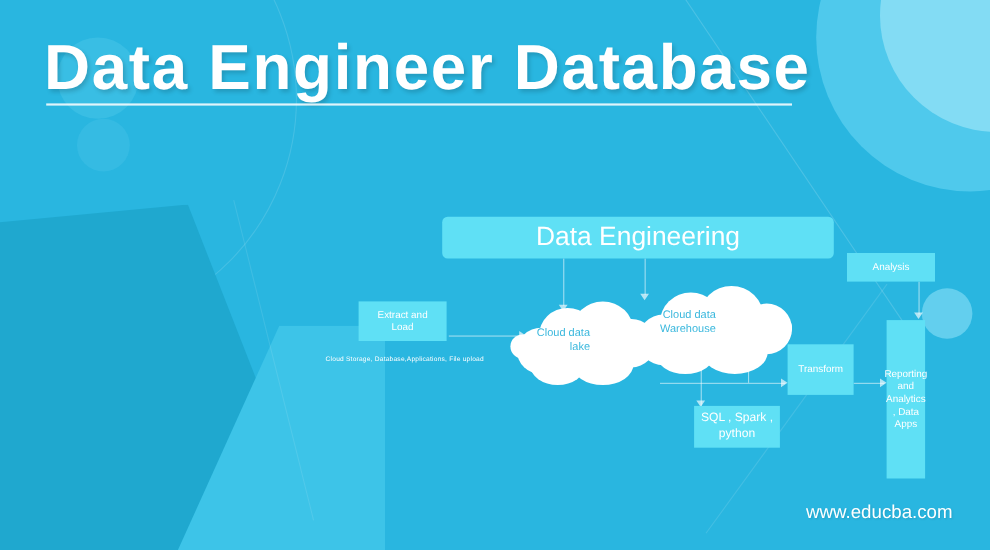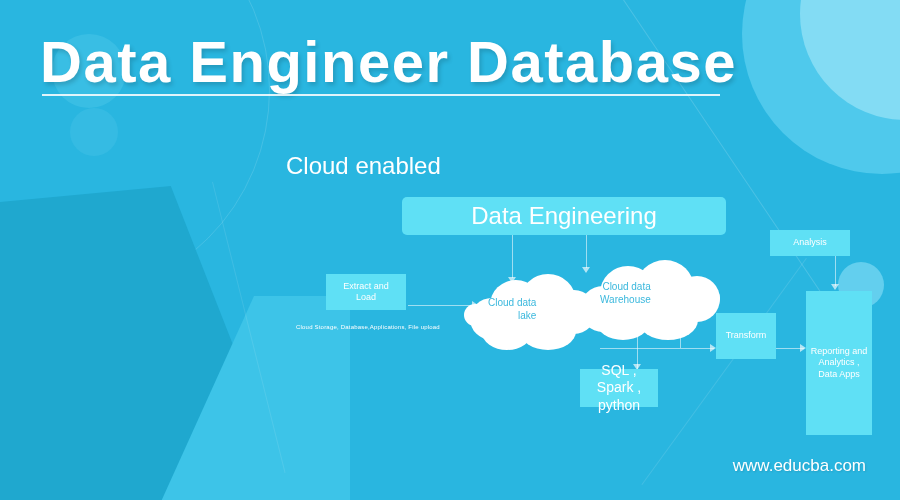--- a/index.html
+++ b/index.html
@@ -97,42 +97,42 @@
   .node {
     position:absolute;
     background:#5fe0f5;
     color:#ffffff;
     display:flex; align-items:center; justify-content:center;
     text-align:center;
     line-height:1.25;
     z-index:5;
   }
   #node-data-engineering {
-    left:402px; top:197px; width:324px; height:38px;
+    left:402px; top:197px; width:356px; height:38px;
     border-radius:5px; font-size:24px;text-align:right;
   }
   #node-extract-load {
     left:326px; top:274px; width:80px; height:36px;
     font-size:9px; padding:0 4px;
   }
   #node-analysis {
     left:770px; top:230px; width:80px; height:26px;
     font-size:9px;
   }
   #node-transform {
     left:716px; top:313px; width:60px; height:46px;
     font-size:9px;
   }
   #node-reporting {
-    left:806px; top:291px; width:66px; height:144px;
+    left:806px; top:291px; width:35px; height:144px;
     font-size:9px; padding:0 3px;
   }
   #node-sql {
-    left:580px; top:369px; width:78px; height:38px;
-    font-size:14px; padding:0 3px;
+    left:631px; top:369px; width:78px; height:38px;
+    font-size:11px; padding:0 3px;
   }
 
   .caption-small {
     position:absolute; left:296px; top:324px;
     font-size:6px; color:#ffffff; white-space:nowrap;
     letter-spacing:0.2px; z-index:5;
   }
 
   
   .cloud { position:absolute; z-index:4; }
@@ -179,21 +179,20 @@
     <div class="poly-dark"></div>
     <div class="poly-light"></div>
     <div class="diag-line-1"></div>
     <div class="diag-line-2"></div>
     <div class="diag-line-3"></div>
     <div class="circle-mid"></div>
   </div>
 
   <div class="title">Data Engineer Database</div>
   <div class="title-rule"></div>
-  <div class="subtitle">Cloud enabled</div>
 
   <div class="conn" style="left:512px; top:235px; width:1px; height:43px;"></div>
   <div class="arrow arrow-down" style="left:508px; top:277px;"></div>
 
   <div class="conn" style="left:586px; top:235px; width:1px; height:33px;"></div>
   <div class="arrow arrow-down" style="left:582px; top:267px;"></div>
 
   <div class="conn" style="left:408px; top:305px; width:66px; height:1px;"></div>
   <div class="arrow arrow-right" style="left:472px; top:301px;"></div>
 

